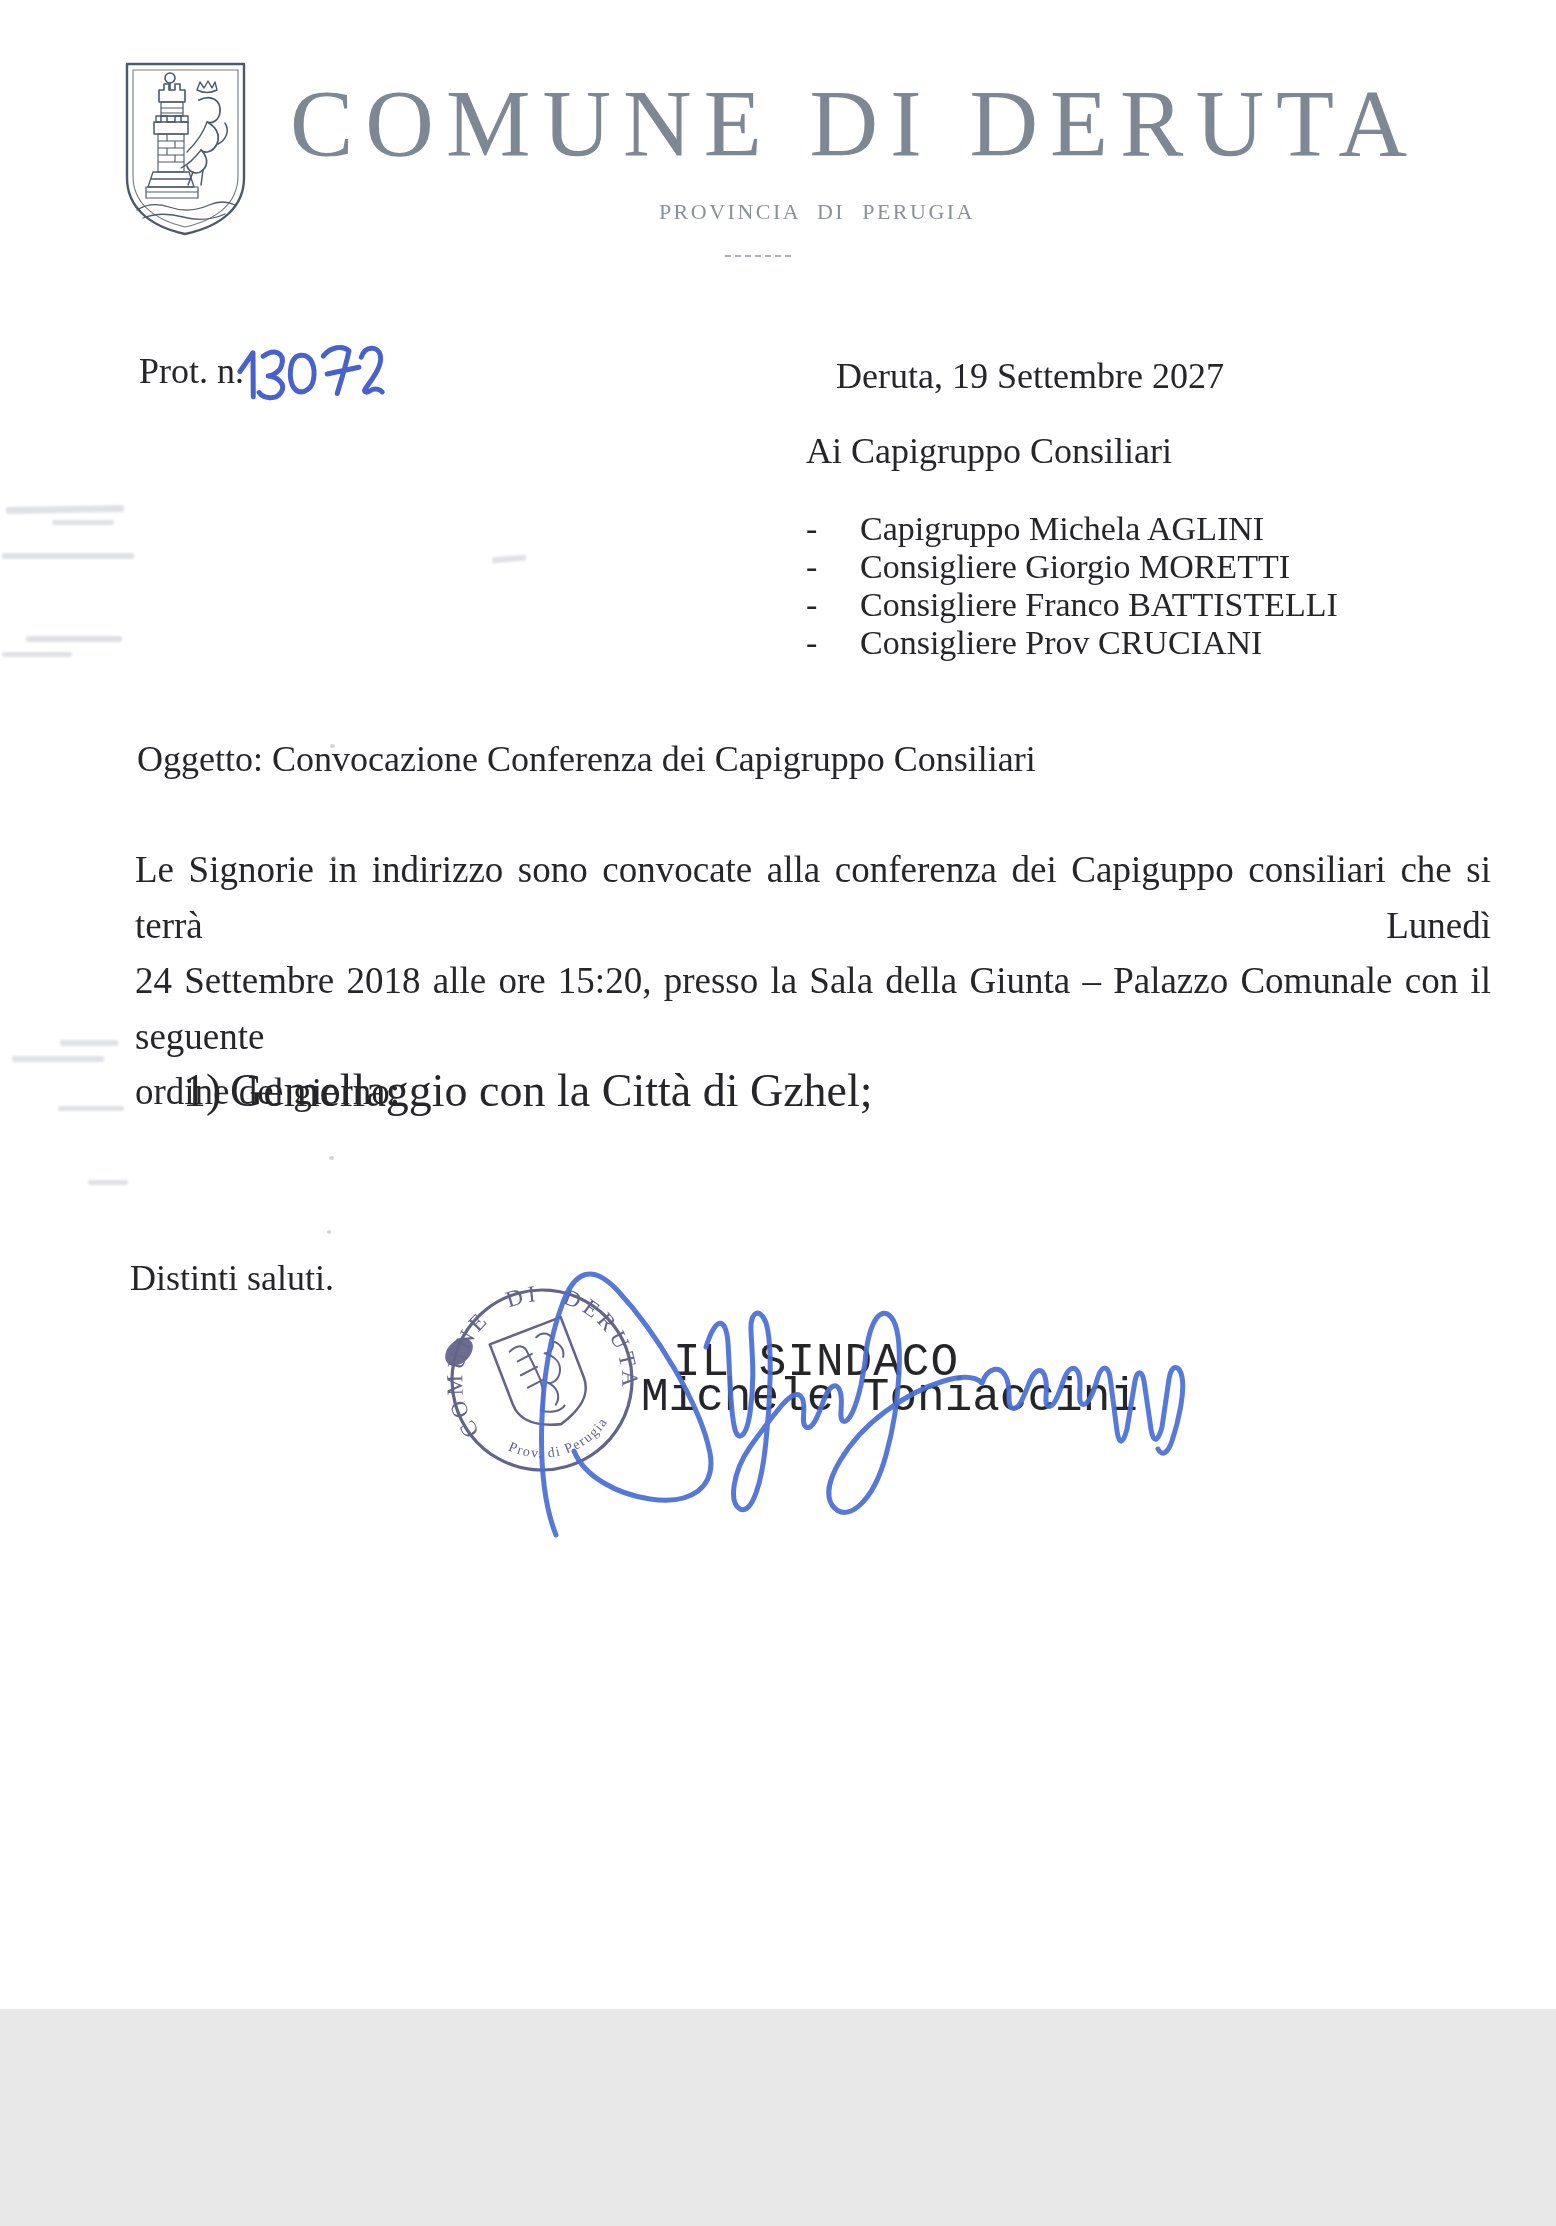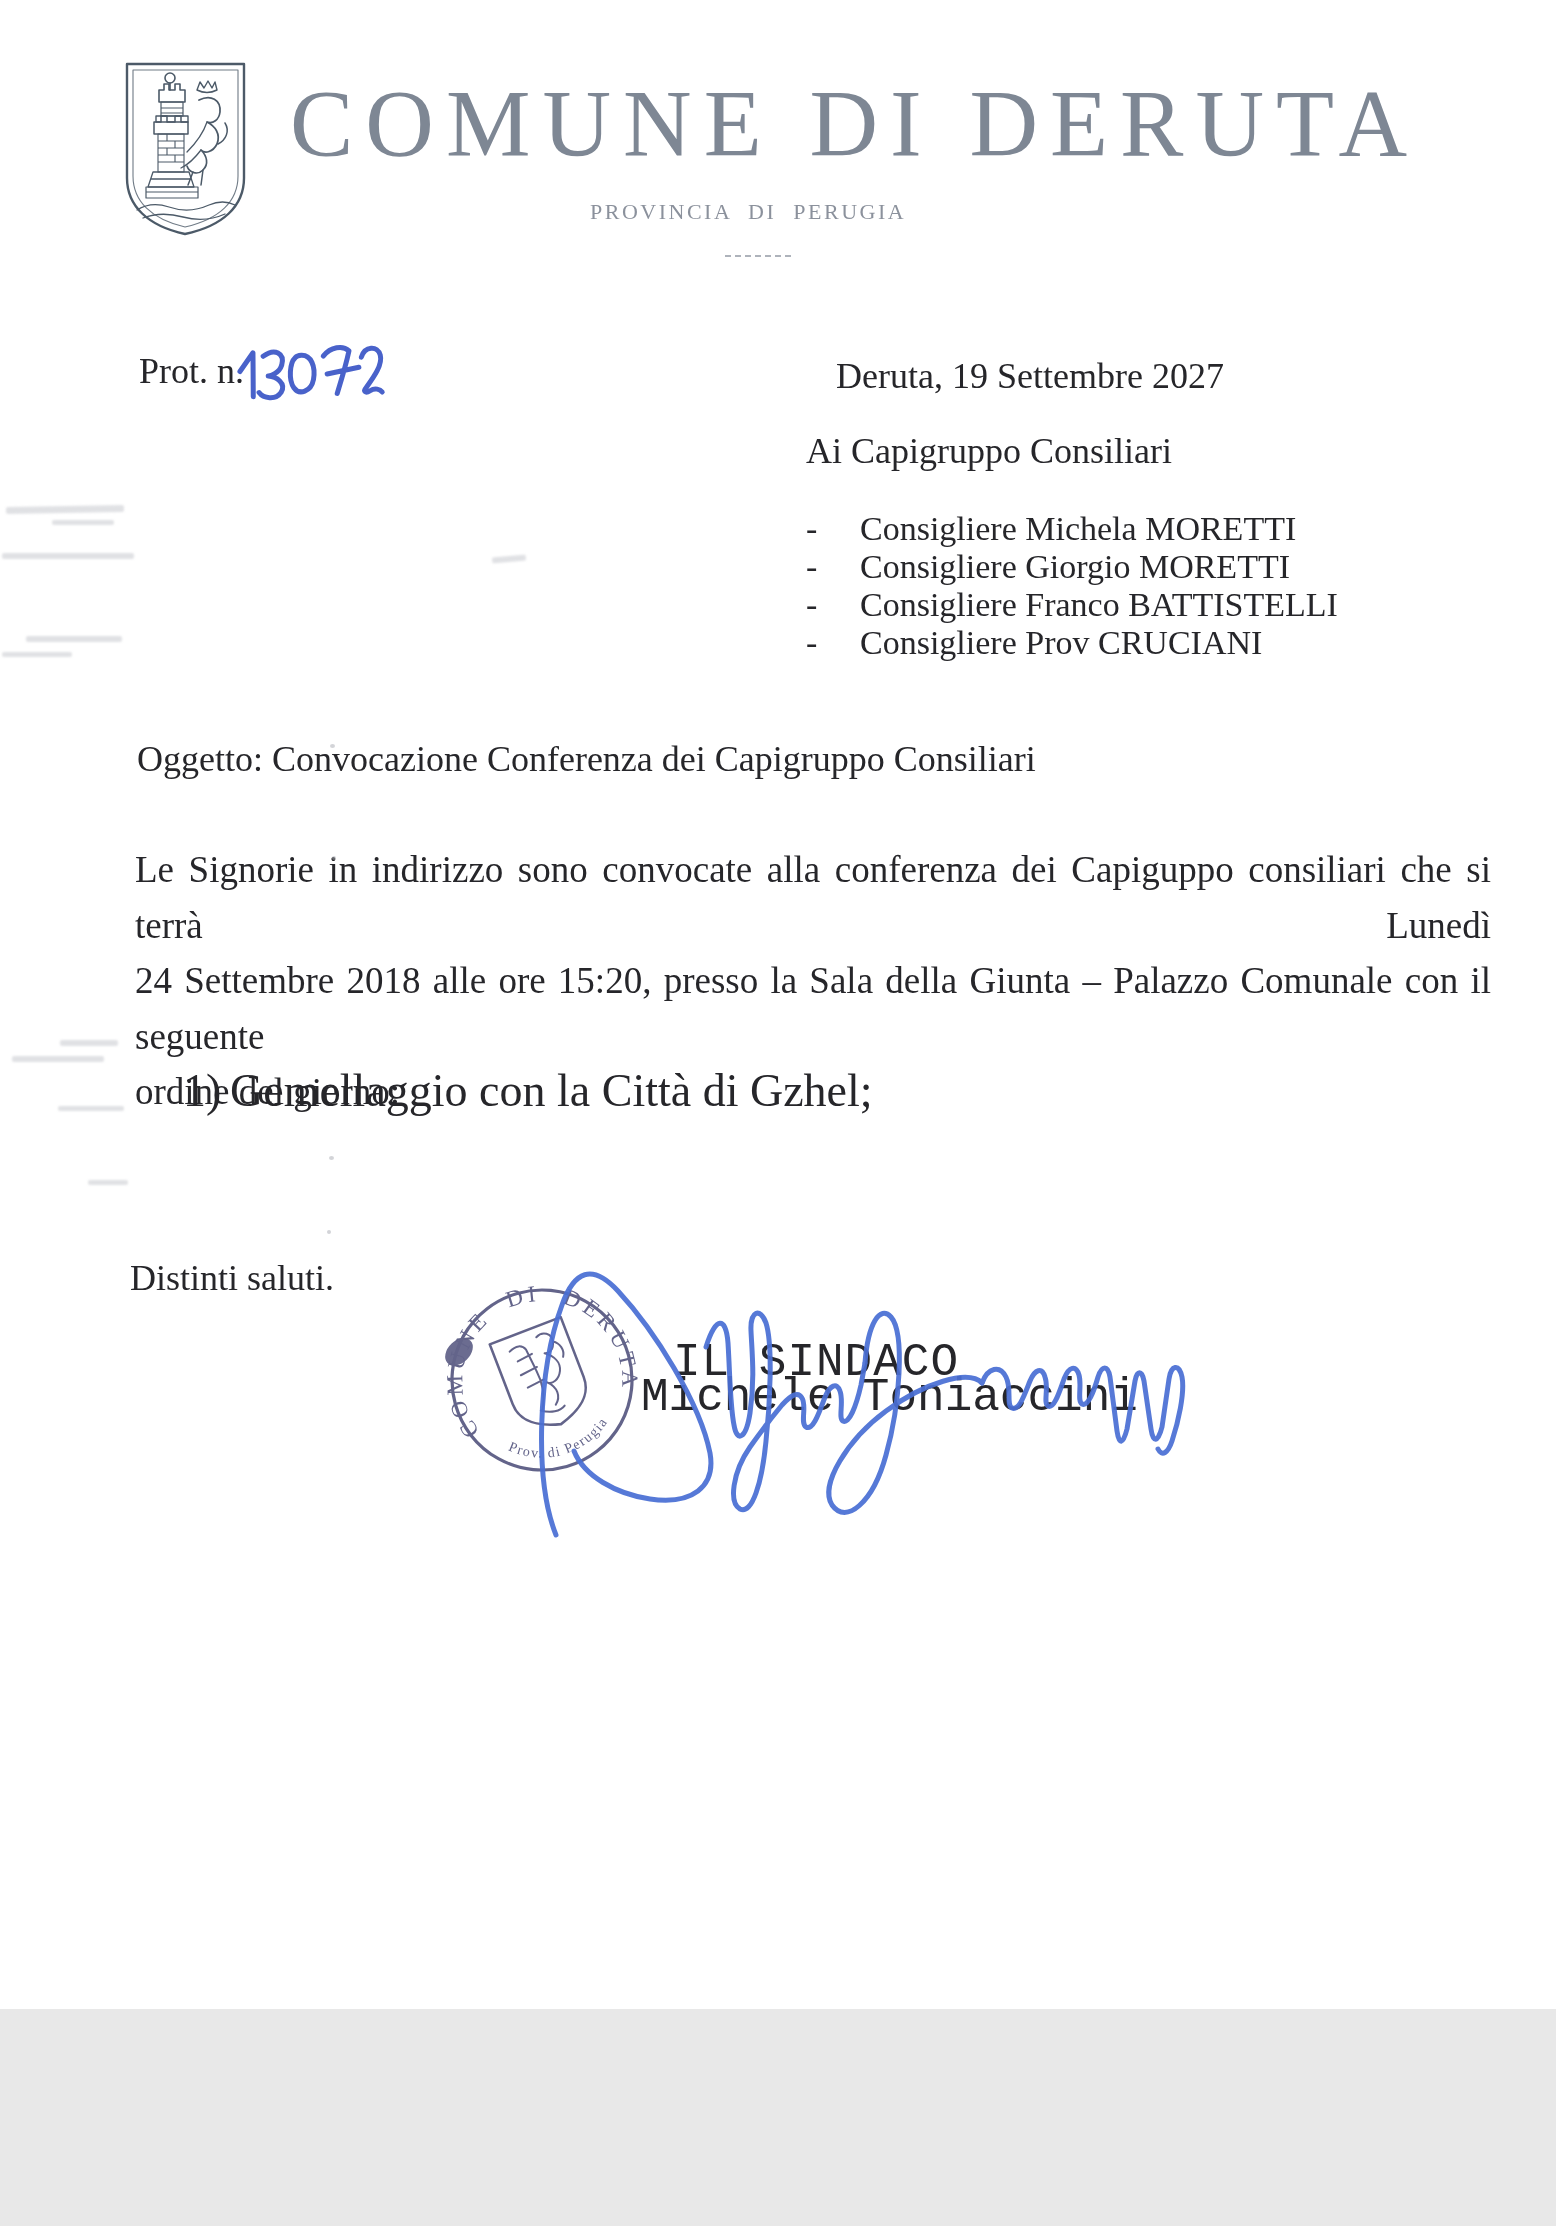--- a/index.html
+++ b/index.html
@@ -8,21 +8,21 @@
     margin:0 auto;overflow:hidden;
     font-family:"Liberation Serif","DejaVu Serif",serif;color:#26262a;
   }
   .abs{position:absolute;}
   
   .muni-title{
     top:77px;left:290px;font-size:95px;line-height:1;letter-spacing:12px;
     color:#7e8794;white-space:nowrap;font-weight:400;
   }
   .province{
-    top:201px;left:590px;width:385px;text-align:left;font-size:22px;line-height:1;
+    top:201px;left:590px;width:385px;text-align:right;font-size:22px;line-height:1;
     letter-spacing:2.5px;word-spacing:9px;color:#8b919c;white-space:nowrap;
   }
   .header-divider{
     top:255px;left:725px;width:66px;height:0;border-top:2px dashed #9ba1ab;opacity:.8;
   }
   
   .prot-line{top:353px;left:139px;font-size:36px;line-height:1;white-space:nowrap;}
   .place-date{top:358px;left:836px;font-size:36px;line-height:1;white-space:nowrap;}
   .recipients-heading{top:433px;left:806px;font-size:36px;line-height:1;white-space:nowrap;}
   .recipients{top:510px;left:806px;font-size:34px;line-height:38px;}
@@ -85,21 +85,21 @@
     <path d="M 70,19 C 80,19 84,31 81,44 C 78,56 66,59 61,51 C 56,43 58,26 64,21 C 66,19 68,19 70,19"></path>
     <path d="M 92,21 C 100,12 112,11 118,17 C 114,32 108,48 104,59 M 95,39 L 127,34"></path>
     <path d="M 130,24 C 134,13 147,13 149,23 C 151,33 141,45 133,55 C 130,58 132,61 137,58 C 142,55 147,57 149,60"></path>
   </svg>
 
   <div class="abs place-date">Deruta, 19 Settembre 2027</div>
   <div class="abs recipients-heading">Ai Capigruppo Consiliari</div>
 
   <div class="abs recipients">
     <div class="recipient-row">
-      <span class="dash">-</span><span>Consigliere Michela MORETTI</span>
+      <span class="dash">-</span><span>Capigruppo Michela AGLINI</span>
     </div>
     <div class="recipient-row">
       <span class="dash">-</span><span>Consigliere Giorgio MORETTI</span>
     </div>
     <div class="recipient-row">
       <span class="dash">-</span><span>Consigliere Franco BATTISTELLI</span>
     </div>
     <div class="recipient-row">
       <span class="dash">-</span><span>Consigliere Prov CRUCIANI</span>
     </div>

